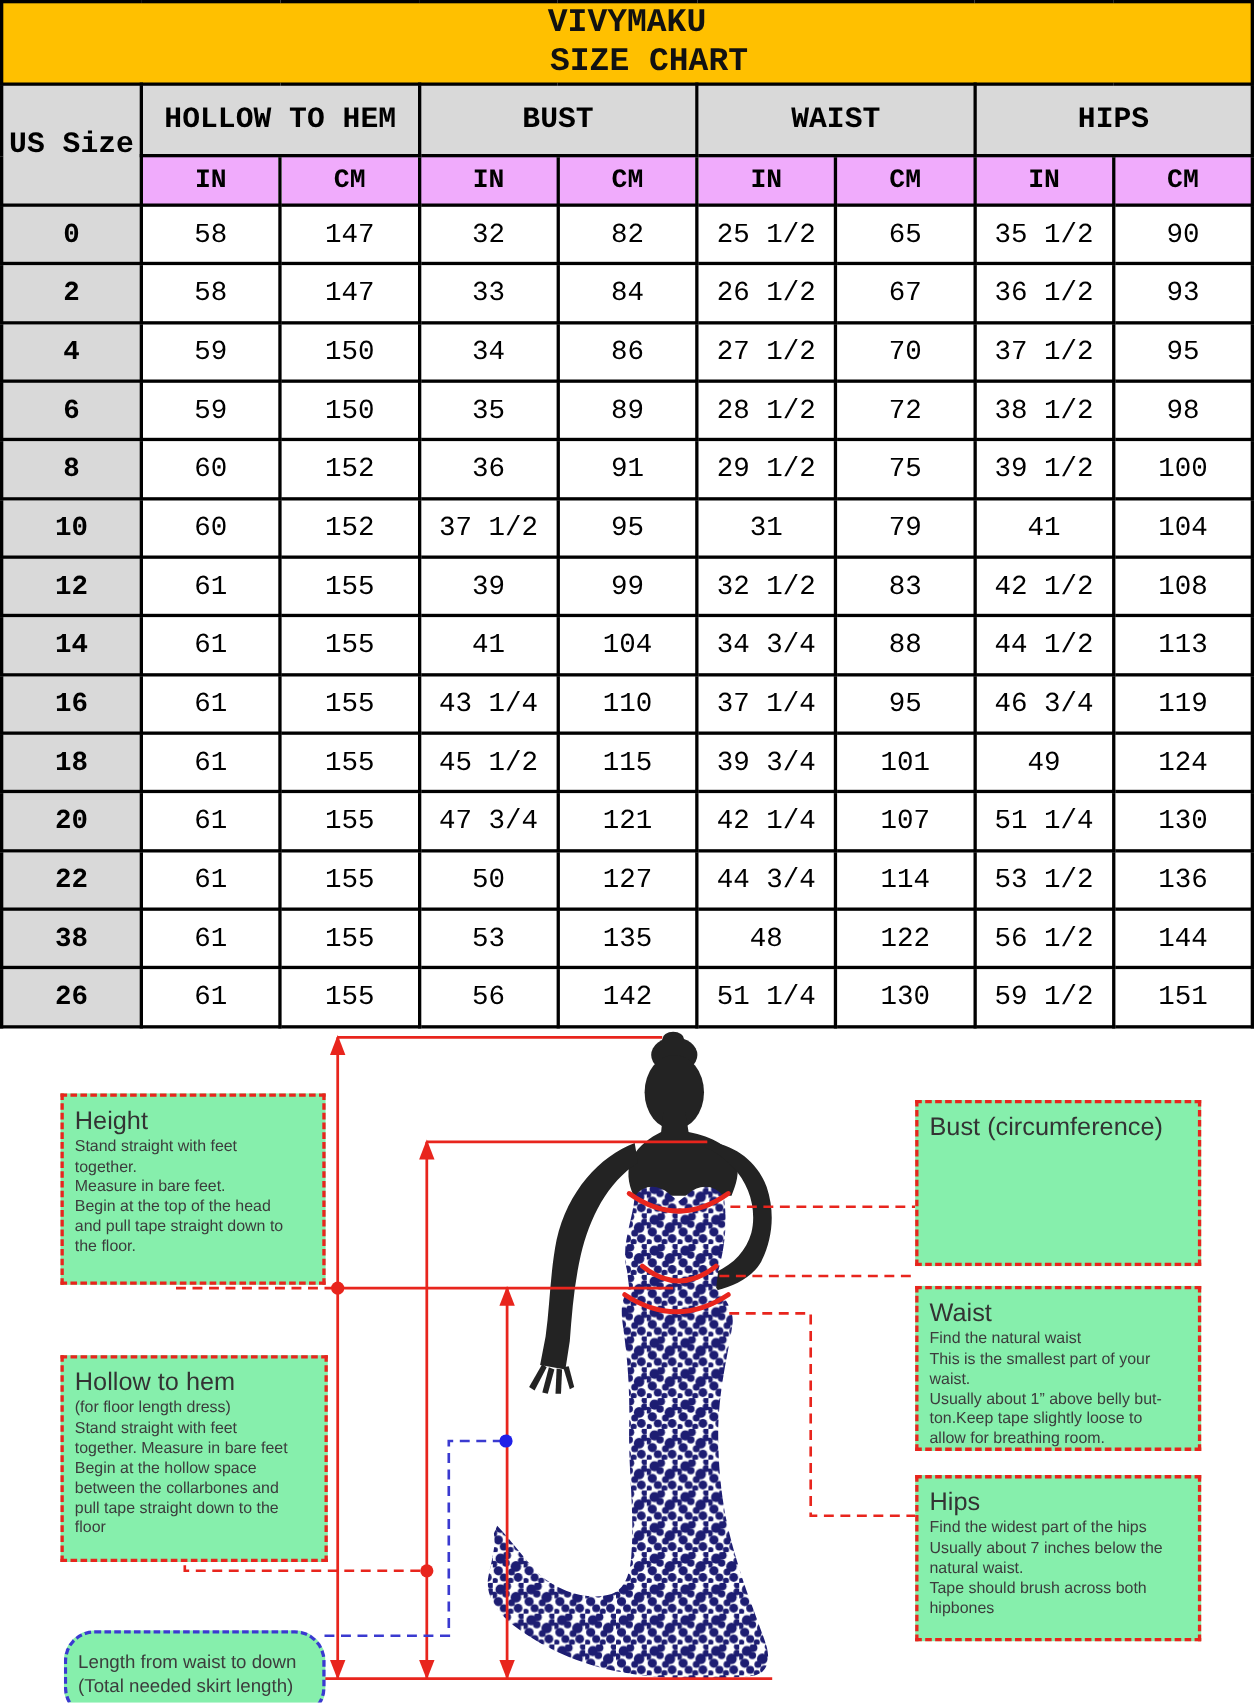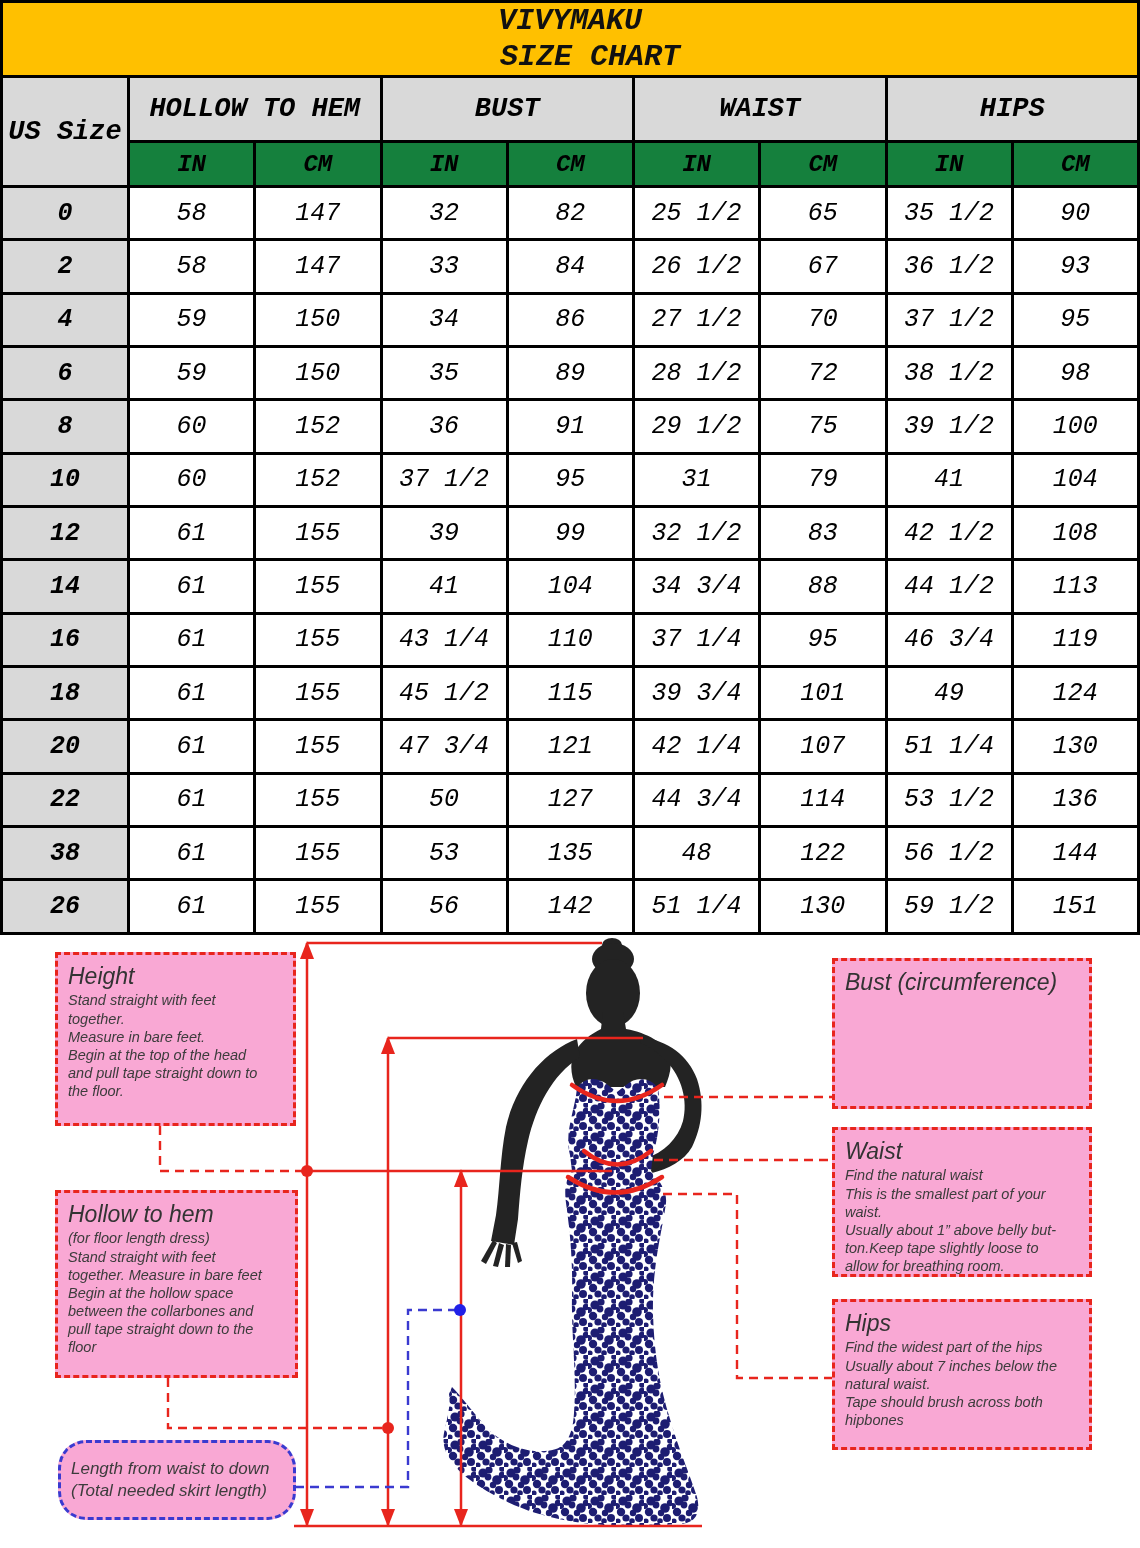--- a/index.html
+++ b/index.html
@@ -1,37 +1,37 @@
 <!DOCTYPE html>
 <html><head>
 <meta charset="utf-8">
 <style>
   html,body{margin:0;padding:0;background:#fff;}
   .page{position:relative;width:1140px;height:1548px;background:#fff;overflow:hidden;
-        font-family:"Liberation Sans",sans-serif;font-style:italic;}
+        font-family:"Liberation Sans",sans-serif;}
   
   .table-wrap{position:absolute;left:0;top:0;width:1140px;height:935px;}
   table.size-chart{width:1140px;height:935px;border-collapse:collapse;table-layout:fixed;
         font-family:"Liberation Mono","DejaVu Sans Mono",monospace;}
   table.size-chart th,table.size-chart td{border:3px solid #000;text-align:center;vertical-align:middle;
         padding:0;overflow:hidden;}
   .title-cell{background:#FFC000;height:72px;}
   .brand{font-size:30px;font-weight:bold;color:#111;line-height:36px;}
   .subtitle{font-size:30px;font-weight:bold;color:#111;line-height:36px;padding-left:40px;}
   .corner-cell{background:#D9D9D9;font-size:27px;font-weight:bold;}
   .group-cell{background:#D9D9D9;font-size:27px;font-weight:bold;height:62px;}
-  .unit-cell{background:#15803d;font-size:24px;font-weight:bold;height:42px;}
+  .unit-cell{background:#f0abfc;font-size:24px;font-weight:bold;height:42px;}
   .size-cell{background:#D9D9D9;font-size:25px;font-weight:bold;}
   td.val-cell{background:#fff;font-size:25px;}
   tbody tr{height:53px;}
   
   .diagram{position:absolute;left:0;top:935px;width:1140px;height:613px;}
   .diagram svg{position:absolute;left:0;top:0;}
-  .gbox{position:absolute;background:#f9a8d4;border:3px dashed #E8251D;box-sizing:border-box;
-        padding:8px 10px;color:#3c3c3c;}
+  .gbox{position:absolute;background:#86efac;border:3px dashed #E8251D;box-sizing:border-box;
+        padding:8px 10px;color:#3c3c3c;margin-top:42px;}
   .gbox .gtitle{display:block;font-size:23px;color:#333;line-height:1.15;margin-bottom:2px;}
   .gbox .gbody{display:block;font-size:14.5px;line-height:1.25;white-space:pre-line;}
   .blue-box{border-color:#3A3AD0;display:flex;align-items:center;}
   .blue-box .gbody{font-size:17px;line-height:1.3;}
 </style>
 </head>
 <body>
 
 <div class="page">
 

